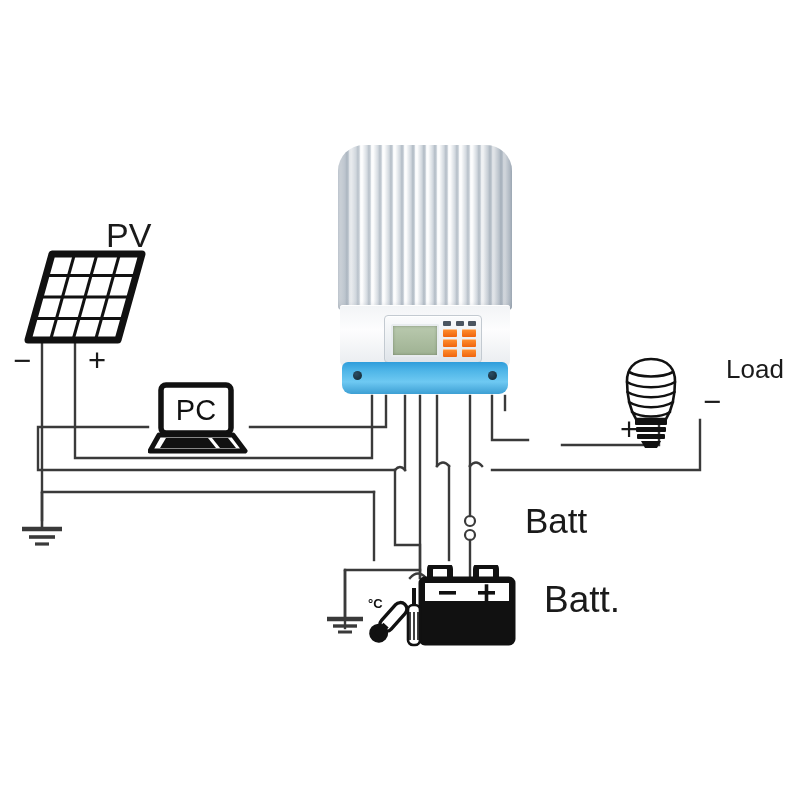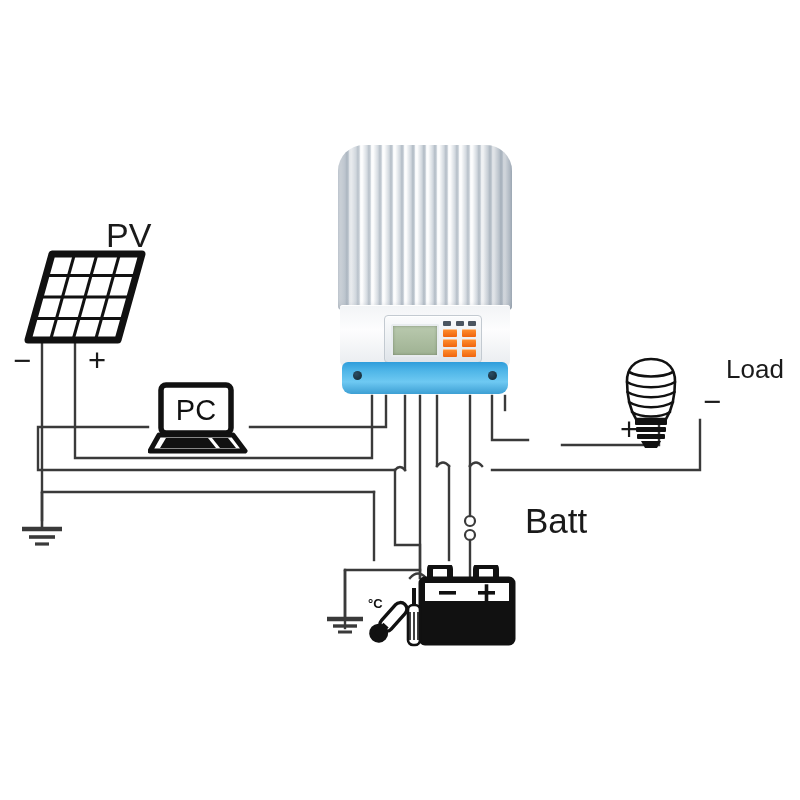--- a/index.html
+++ b/index.html
@@ -384,19 +384,20 @@
     <div id="controller-base">
       <div class="base-screw" id="base-screw-left"></div>
       <div class="base-screw" id="base-screw-right"></div>
     </div>
   </div>
 
   <div class="label-text" id="label-pv">PV</div>
 
   <div class="label-text" id="label-load">Load</div>
   <div class="label-text" id="label-fuse">Batt</div>
+  <div class="label-text" id="label-batt">Batt.</div>
 
   <div class="sign-text" id="sign-pv-minus">−</div>
   <div class="sign-text" id="sign-pv-plus">+</div>
   <div class="sign-text" id="sign-load-minus">−</div>
   <div class="sign-text" id="sign-load-plus">+</div>
 
 </div>
 
 </body></html>

